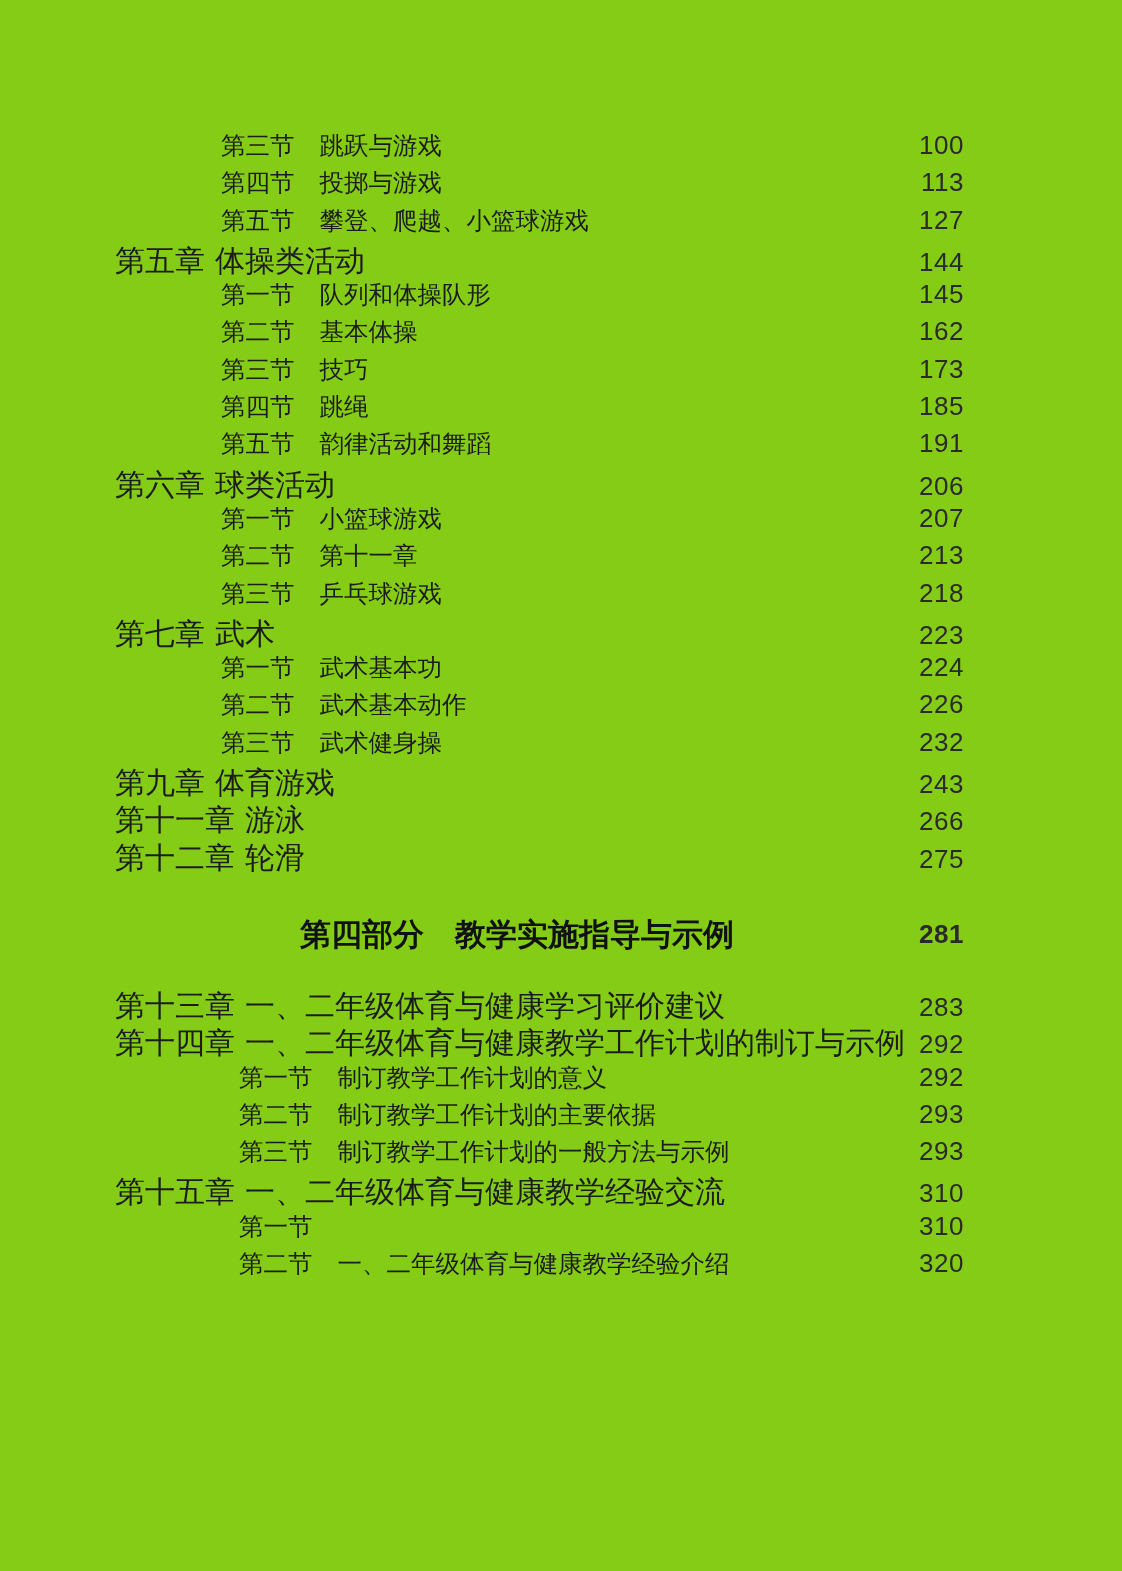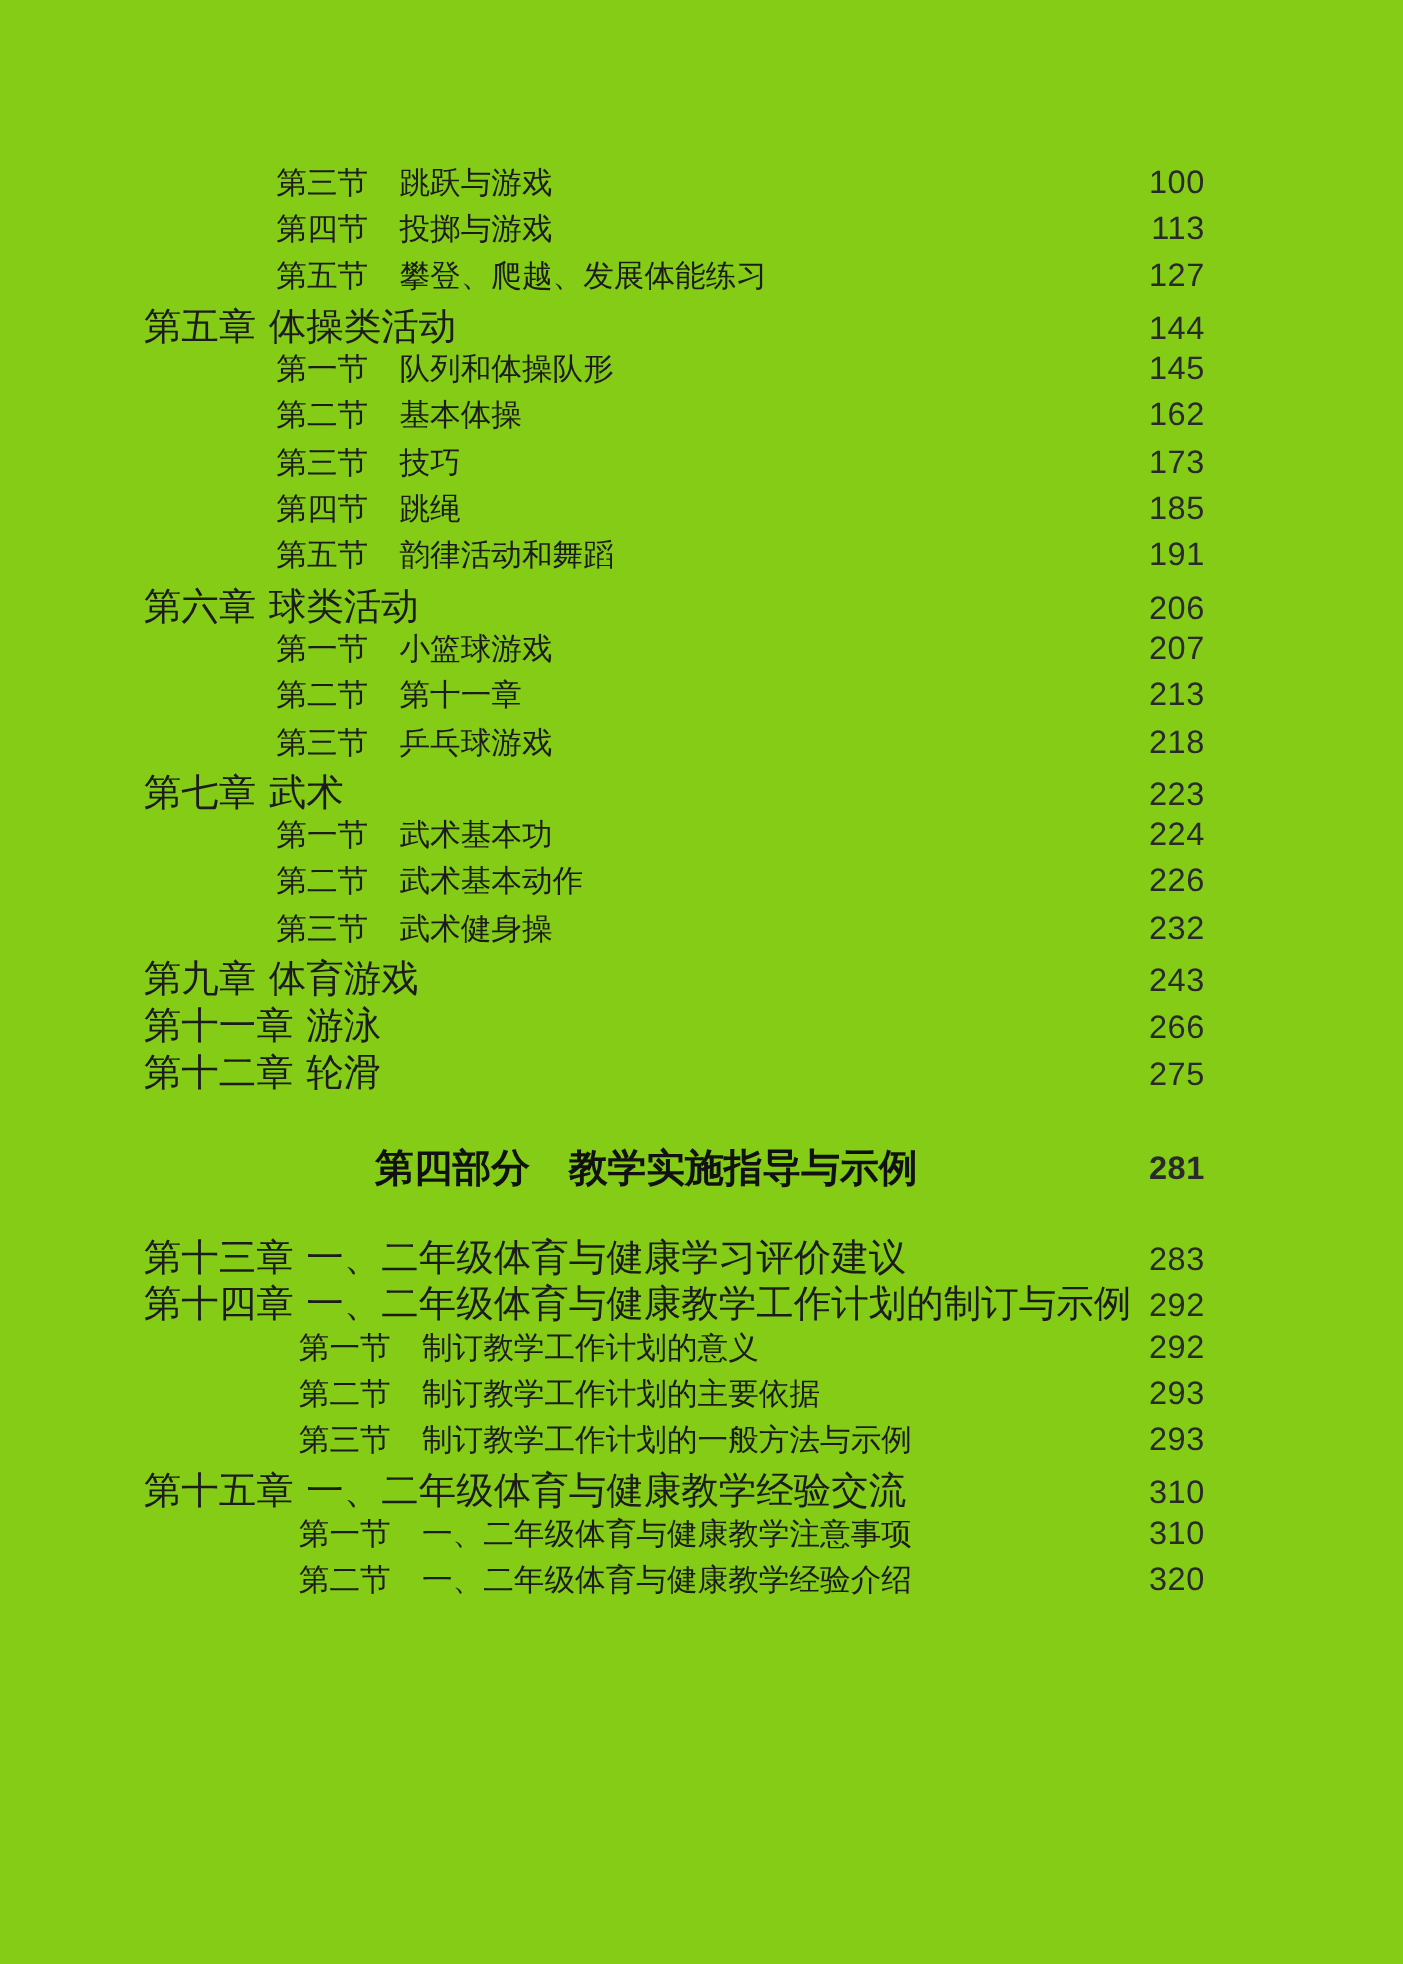--- a/index.html
+++ b/index.html
@@ -82,21 +82,21 @@
       <div class="row section">
     <div class="head">
       <span class="label">第四节</span>
       <span class="title">投掷与游戏</span>
     </div>
     <span class="page-num">113</span>
   </div>
       <div class="row section">
     <div class="head">
       <span class="label">第五节</span>
-      <span class="title">攀登、爬越、发展体能练习</span>
+      <span class="title">攀登、爬越、小篮球游戏</span>
     </div>
     <span class="page-num">127</span>
   </div>
       <div class="row chapter">
     <div class="head">
       <span class="label">第五章</span>
       <span class="title">体操类活动</span>
     </div>
     <span class="page-num">144</span>
   </div>
@@ -257,21 +257,20 @@
       <div class="row chapter">
     <div class="head">
       <span class="label">第十五章</span>
       <span class="title">一、二年级体育与健康教学经验交流</span>
     </div>
     <span class="page-num">310</span>
   </div>
       <div class="row section2">
     <div class="head">
       <span class="label">第一节</span>
-      <span class="title">一、二年级体育与健康教学注意事项</span>
     </div>
     <span class="page-num">310</span>
   </div>
       <div class="row section2">
     <div class="head">
       <span class="label">第二节</span>
       <span class="title">一、二年级体育与健康教学经验介绍</span>
     </div>
     <span class="page-num">320</span>
   </div>

